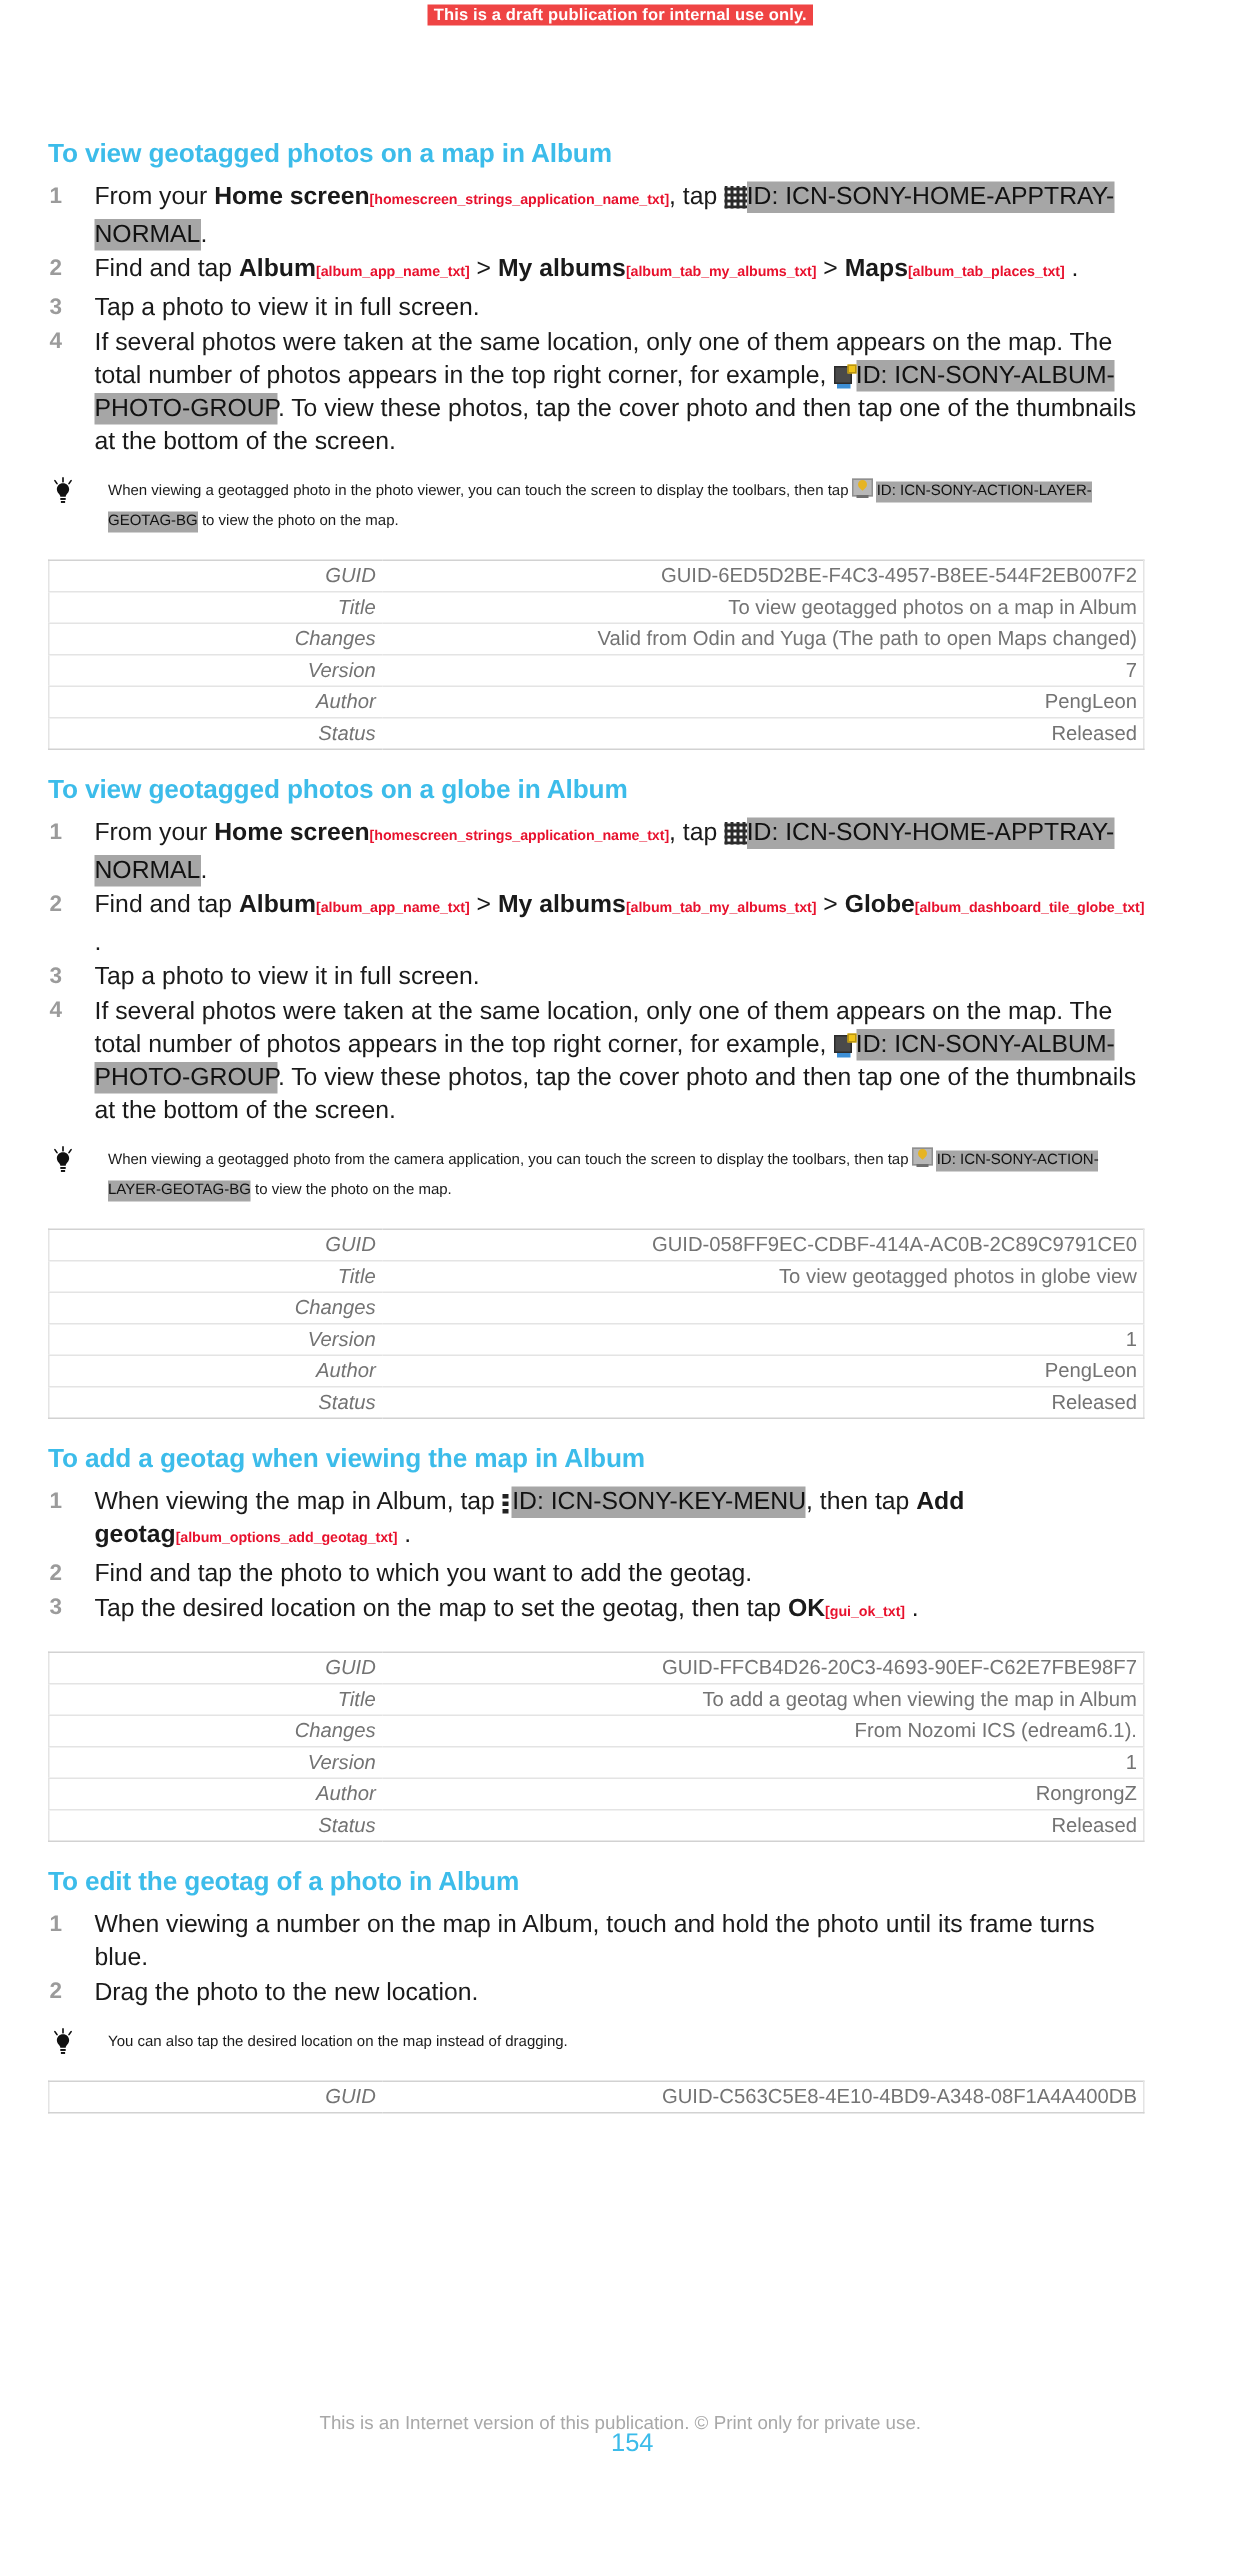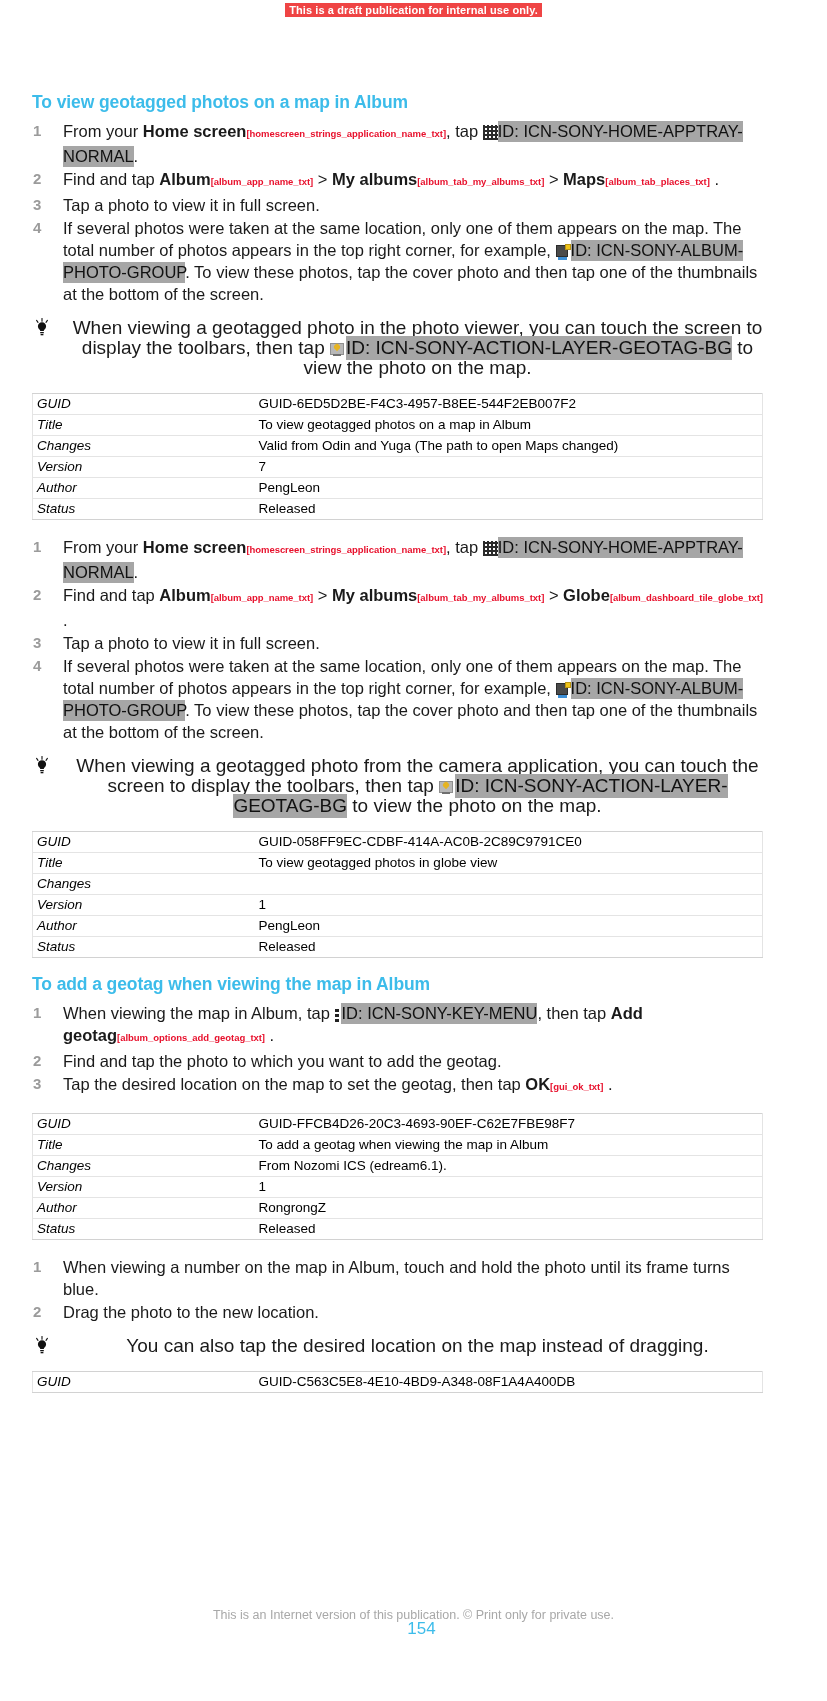--- a/index.html
+++ b/index.html
@@ -175,45 +175,45 @@
   }
   .icn-keymenu i.d1 { top: 2px; }
   .icn-keymenu i.d2 { top: 7px; }
   .icn-keymenu i.d3 { top: 12px; }
 
   
   .tip {
     position: relative;
     padding-left: 40px;
     margin: 13px 0 0 0;
-    font-size: 19px;
+    font-size: 10px;
     line-height: 20px;
     color: #1a1a1a;
-    text-align: center;
   }
   .tip .bulb {
     position: absolute;
     left: 1px;
     top: 0px;
     width: 18px;
     height: 20px;
   }
   .tip .bulb svg { display: block; }
 
   
   table.meta {
     width: 100%;
     border-collapse: collapse;
     margin: 15px 0 0 0;
-    color: #000000;
+    color: #737373;
     font-size: 13.5px;
     border-top: 1px solid #d2d2d2;
     border-bottom: 1px solid #d2d2d2;
     border-left: 1px solid #e4e4e4;
     border-right: 1px solid #e4e4e4;
+    text-align: right;
   }
   table.meta td {
     border-bottom: 1px solid #e4e4e4;
     padding: 1px 4px 2px 4px;
     line-height: 17px;
     vertical-align: top;
   }
   table.meta tr:last-child td { border-bottom: none; }
   table.meta td.k {
     width: 222px;
@@ -294,20 +294,21 @@
           </tr>
           <tr>
             <td class="k">Status</td>
             <td class="v">Released</td>
           </tr>
         </tbody>
       </table>
       <div class="gap-after-table"></div>
     </div>
     <div class="section">
+      <h2 class="section-title">To view geotagged photos on a globe in Album</h2>
       <ol class="steps">
         <li><span class="num">1</span><span><span>From your </span><b>Home screen</b><span class="sid">[homescreen_strings_application_name_txt]</span><span>, tap </span><span class="icn icn-apptray"></span><span class="idtag">ID: ICN-SONY-HOME-APPTRAY-NORMAL</span><span>.</span></span></li>
         <li><span class="num">2</span><span><span>Find and tap </span><b>Album</b><span class="sid">[album_app_name_txt]</span><span> &gt; </span><b>My albums</b><span class="sid">[album_tab_my_albums_txt]</span><span> &gt; </span><b>Globe</b><span class="sid">[album_dashboard_tile_globe_txt]</span><span> .</span></span></li>
         <li><span class="num">3</span><span><span>Tap a photo to view it in full screen.</span></span></li>
         <li><span class="num">4</span><span><span>If several photos were taken at the same location, only one of them appears on the map. The total number of photos appears in the top right corner, for example, </span><span class="icn icn-photogroup"><span class="frame"></span><span class="tab"></span><span class="badge"></span></span><span class="idtag">ID: ICN-SONY-ALBUM-PHOTO-GROUP</span><span>. To view these photos, tap the cover photo and then tap one of the thumbnails at the bottom of the screen.</span></span></li>
       </ol>
       <div class="tip"><span class="bulb">
           <svg width="18" height="20" viewBox="0 0 18 20">
             <g stroke="#111" stroke-width="1.1" stroke-linecap="round">
               <line x1="9" y1="0.6" x2="9" y2="3.2"></line>
@@ -380,20 +381,21 @@
           </tr>
           <tr>
             <td class="k">Status</td>
             <td class="v">Released</td>
           </tr>
         </tbody>
       </table>
       <div class="gap-after-table"></div>
     </div>
     <div class="section">
+      <h2 class="section-title">To edit the geotag of a photo in Album</h2>
       <ol class="steps">
         <li><span class="num">1</span><span><span>When viewing a number on the map in Album, touch and hold the photo until its frame turns blue.</span></span></li>
         <li><span class="num">2</span><span><span>Drag the photo to the new location.</span></span></li>
       </ol>
       <div class="tip"><span class="bulb">
           <svg width="18" height="20" viewBox="0 0 18 20">
             <g stroke="#111" stroke-width="1.1" stroke-linecap="round">
               <line x1="9" y1="0.6" x2="9" y2="3.2"></line>
               <line x1="3.6" y1="2.4" x2="5.0" y2="4.4"></line>
               <line x1="14.4" y1="2.4" x2="13.0" y2="4.4"></line>

